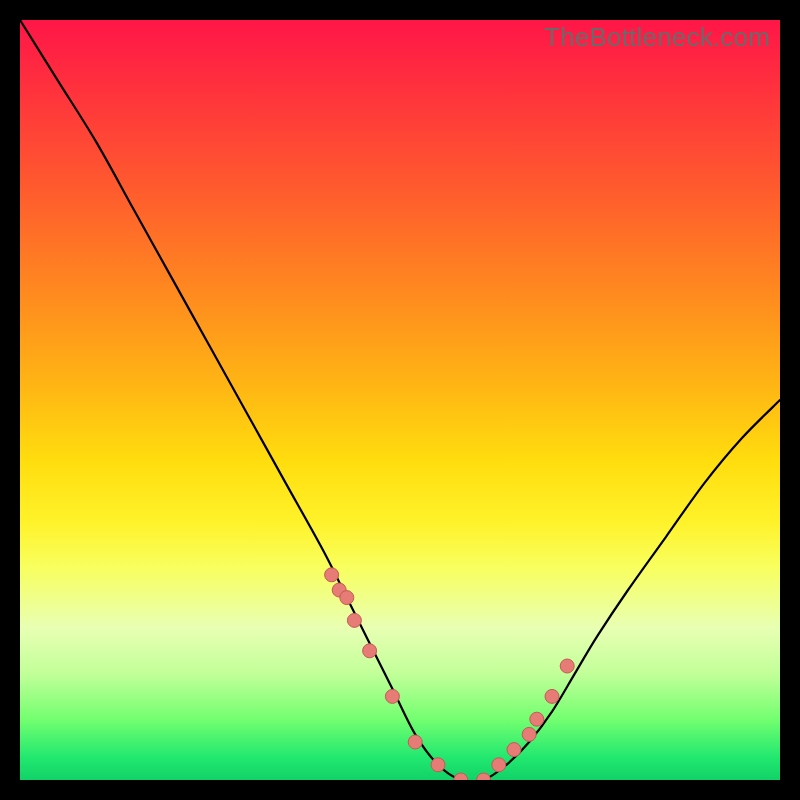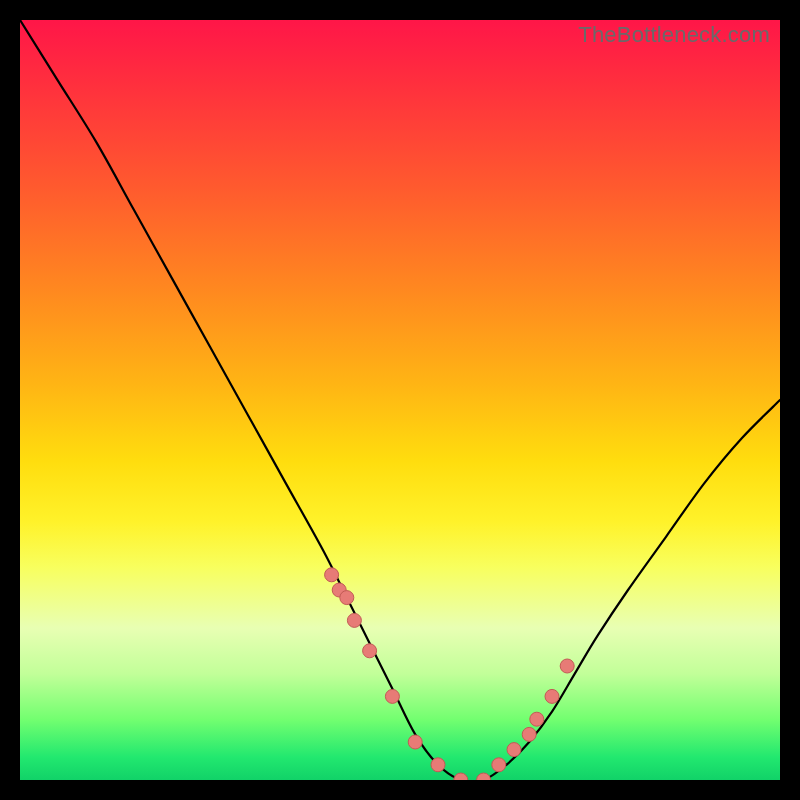--- a/index.html
+++ b/index.html
@@ -39,21 +39,21 @@
       #73ff70 92%,
       #22e86f 97%,
       #11d268 100%
     );
   }
   .watermark {
     position: absolute;
     top: 2px;
     right: 10px;
     color: #6a6a6a;
-    font-size: 22px;
+    font-size: 26px;
     font-weight: 500;
     letter-spacing: 0.2px;
     user-select: none;
   }
   svg.curve {
     position: absolute;
     left: 0;
     top: 0;
     width: 760px;
     height: 760px;

